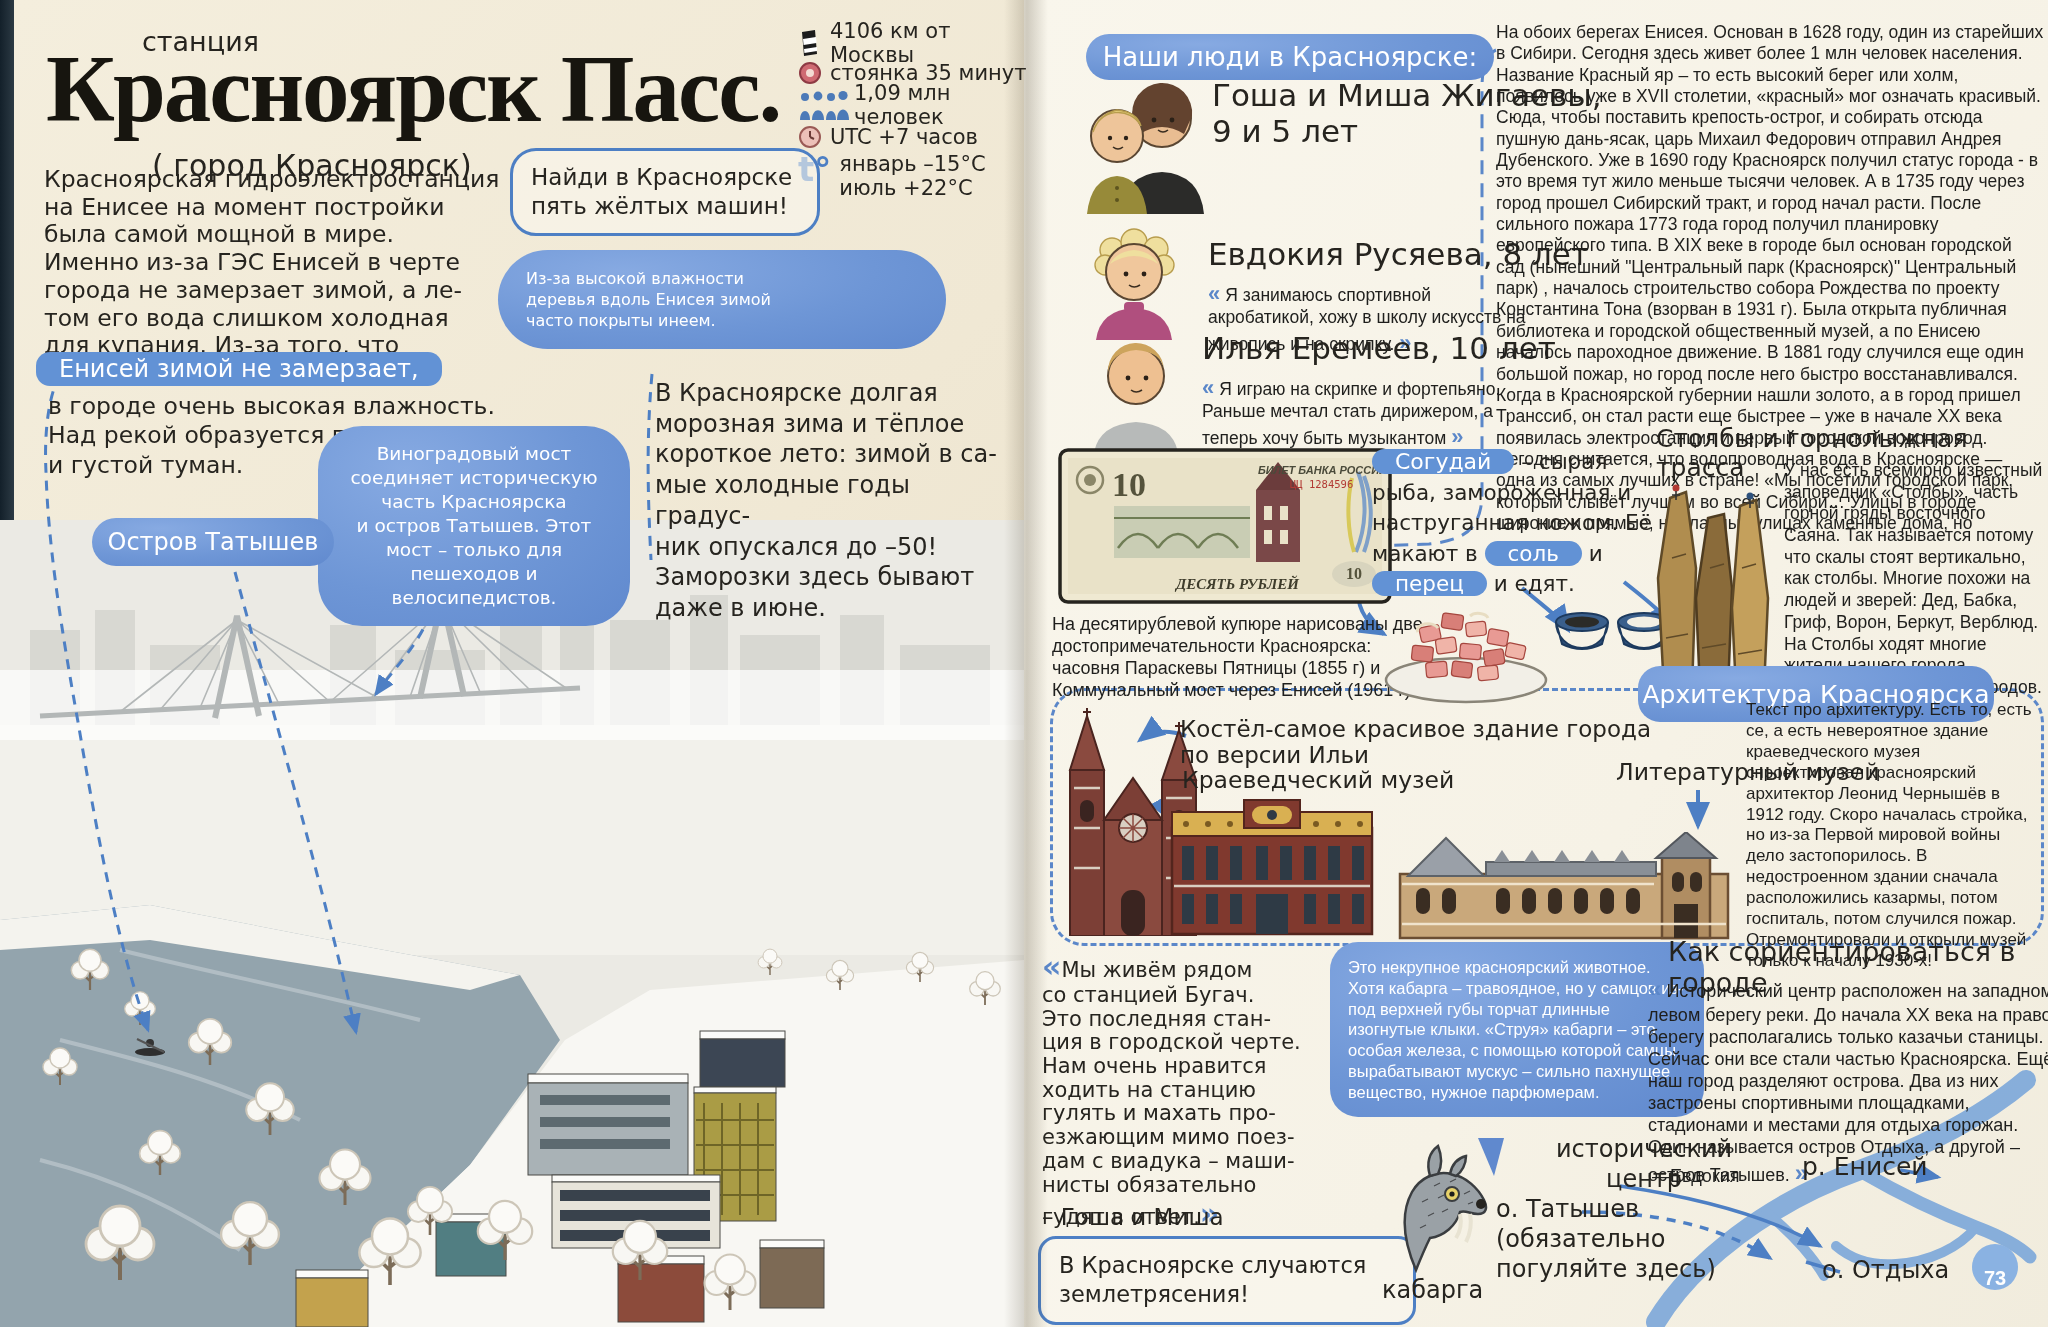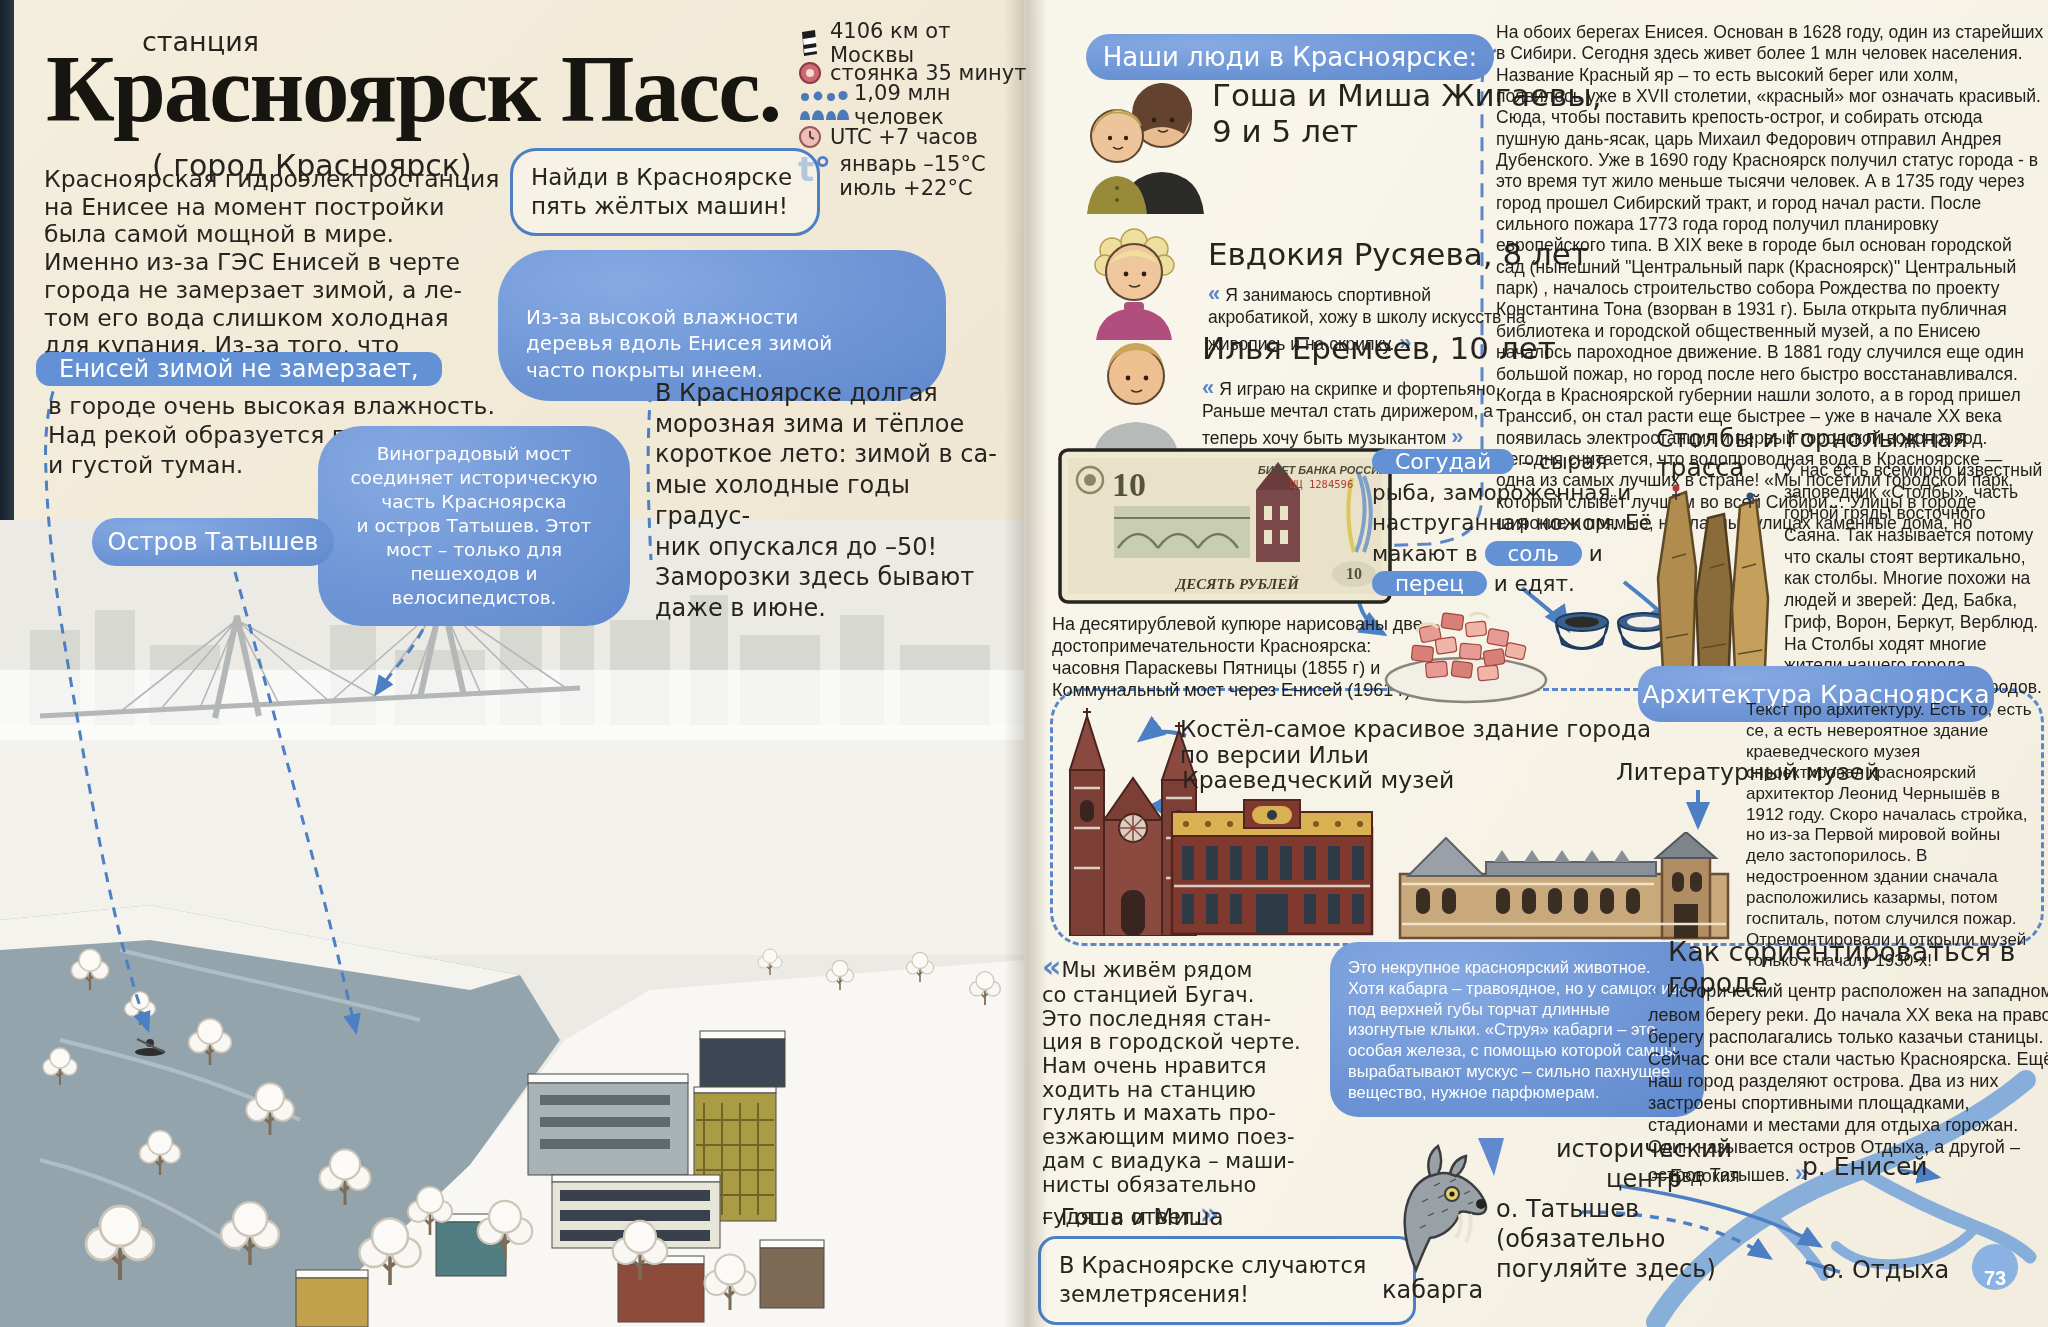--- a/index.html
+++ b/index.html
@@ -222,21 +222,21 @@
   <div class="abs hand prel" style="left:48px;top:392px;width:480px;font-size:23.5px;line-height:1.25;z-index:2;">в городе очень высокая влажность.
 Над рекой образуется пар, а часто
 и густой туман.</div>
 
   <div class="abs outline-box" style="left:510px;top:148px;width:268px;z-index:2;padding:12px 18px;">
     <div class="hand prel" style="font-size:23px;line-height:1.25;">Найди в Красноярске
 пять жёлтых машин!</div>
   </div>
 
   <div class="abs bubble" style="left:498px;top:250px;width:392px;border-radius:52px;padding:18px 28px;z-index:2;">
-    <div class="hand prel" style="font-size:20px;line-height:1.32;color:#fff;margin-top:36px;">Из-за высокой влажности
+    <div class="hand prel" style="font-size:16px;line-height:1.32;color:#fff;">Из-за высокой влажности
 деревья вдоль Енисея зимой
 часто покрыты инеем.</div>
   </div>
 
   <div class="abs bubble" style="left:318px;top:426px;width:272px;border-radius:44px;padding:16px 20px;z-index:2;">
     <div class="hand prel" style="font-size:18.5px;line-height:1.3;color:#fff;text-align:center;">Виноградовый мост
 соединяет историческую
 часть Красноярска
 и остров Татышев. Этот
 мост – только для

